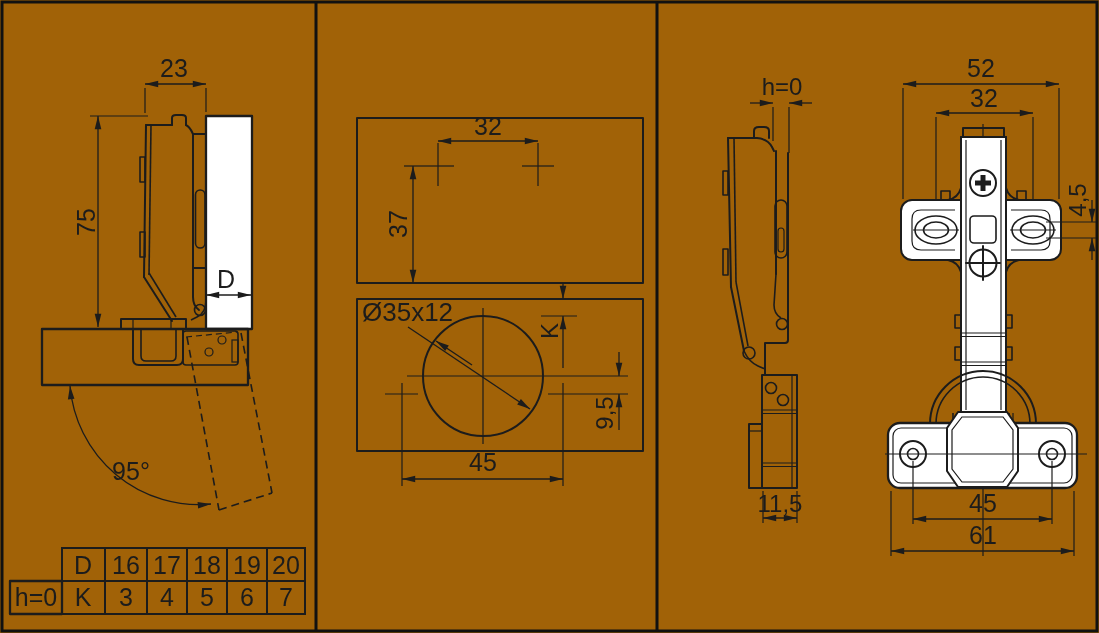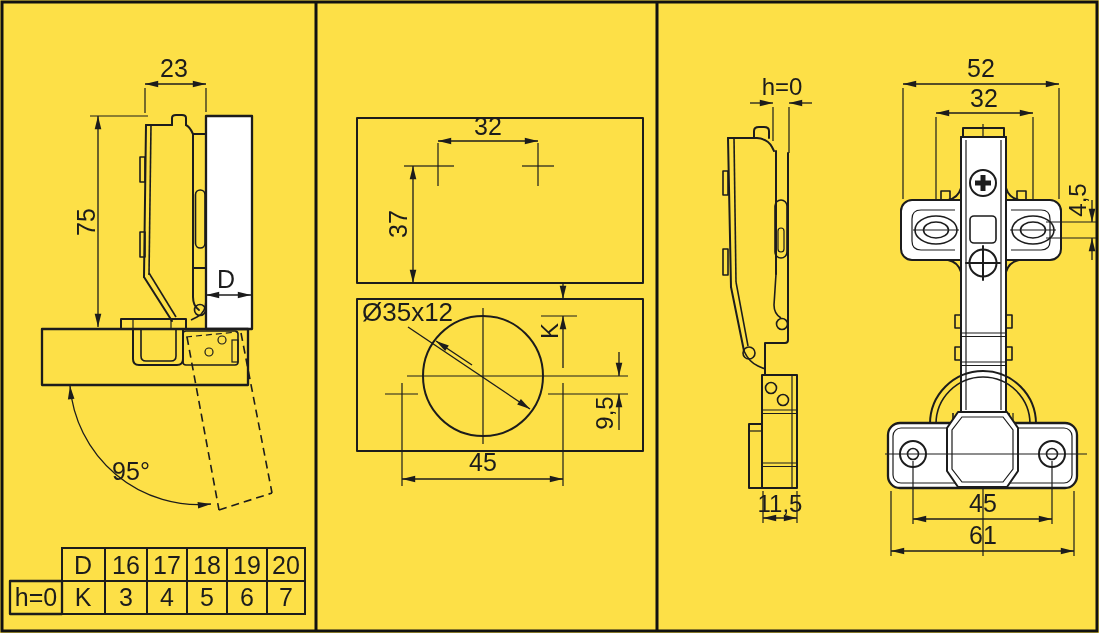--- a/index.html
+++ b/index.html
@@ -1,16 +1,16 @@
 <!DOCTYPE html>
 <html><head>
 <meta charset="utf-8">
 <style>
   html,body{margin:0;padding:0;background:#fff;}
-  .stage{width:1099px;height:633px;position:relative;background:#fde047;}
+  .stage{width:1099px;height:633px;position:relative;background:#a16207;}
   svg{display:block;}
   .s2 {stroke:#1c1c1c;stroke-width:2;fill:none;stroke-linejoin:round;stroke-linecap:round;}
   .s22{stroke:#1c1c1c;stroke-width:2.3;fill:none;stroke-linejoin:round;}
   .s16{stroke:#1c1c1c;stroke-width:1.6;fill:none;stroke-linejoin:round;}
   .s12{stroke:#1c1c1c;stroke-width:1.2;fill:none;}
   .dim{stroke:#1c1c1c;stroke-width:1.3;fill:none;}
   .dash{stroke-dasharray:8 5;}
   .dash2{stroke-dasharray:6 4;}
   .frame{stroke:#111;stroke-width:3;fill:none;}
   .grid{stroke:#1c1c1c;stroke-width:2;fill:none;}

